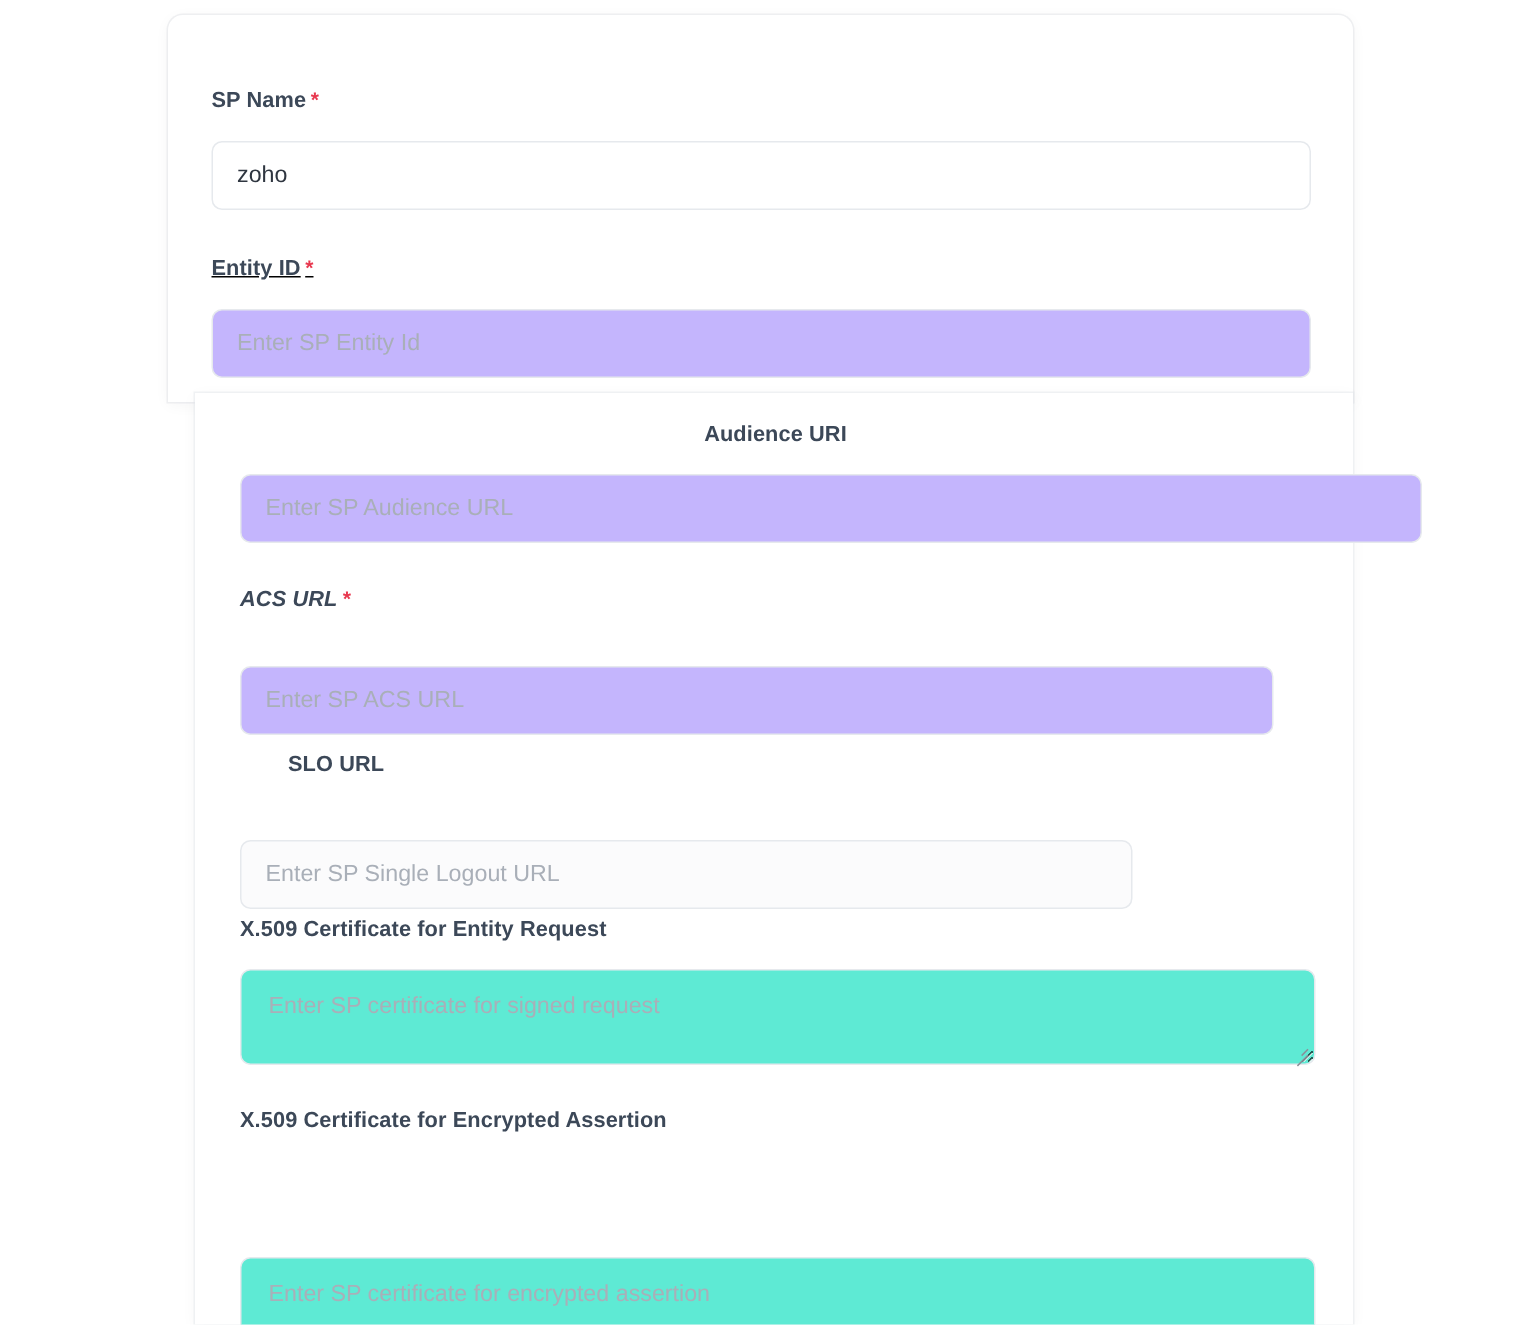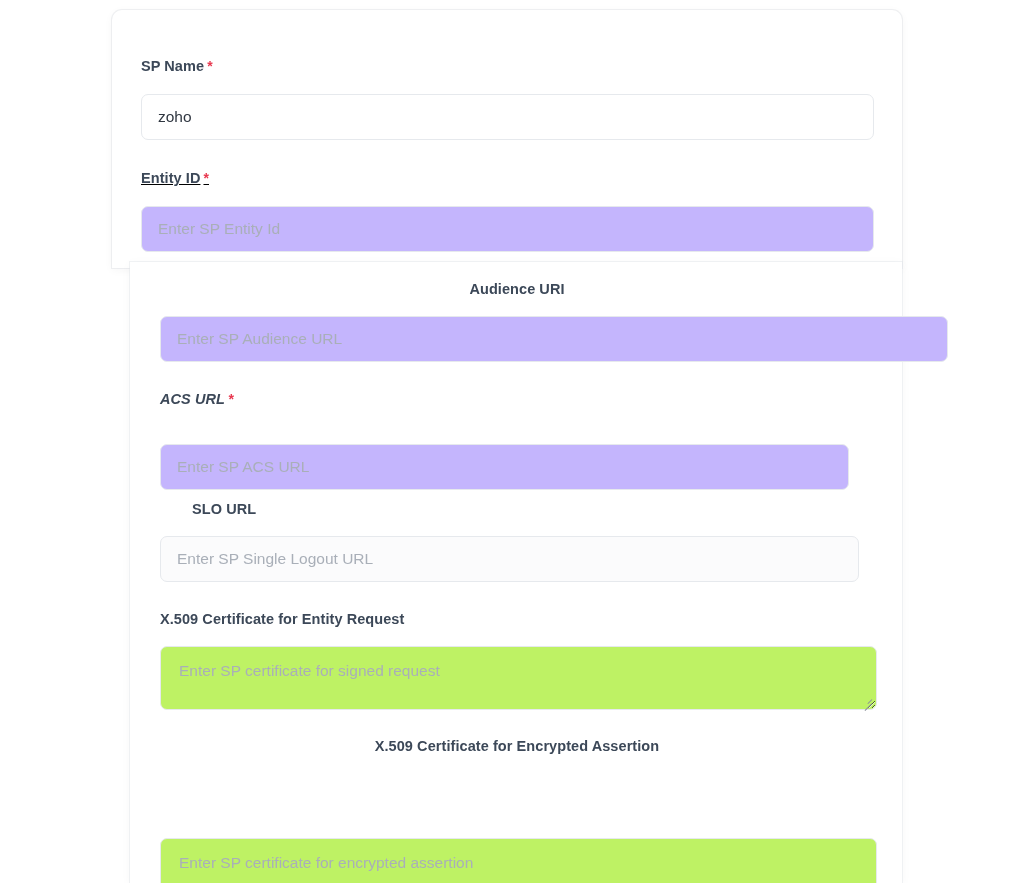--- a/index.html
+++ b/index.html
@@ -92,21 +92,21 @@
     line-height: 46px;
   }
 
   
   .control.tint-1 { background: #c4b5fd; }
   .control.tint-2 { background: #fbfbfc; }
 
   .control.textarea {
     height: 64px;
     padding: 14px 18px 0 18px;
-    background: #bef264;
+    background: #5eead4;
     resize: vertical;
     line-height: 20px;
     overflow: hidden;
   }
 
   
   .ta-wrap { position: relative; }
   .grip {
     position: absolute;
     right: 5px;
@@ -169,38 +169,38 @@
 </div>
 <div class="field" style="left:160px; top:444px; width:689px;">
   <input class="control input tint-1" type="text" placeholder="Enter SP ACS URL" style="">
 </div>
 
 <div class="field" style="left:160px; top:500px; width:717px;margin-left:32px;">
   <div class="field-label">
     <span>SLO URL</span><span class="req-star"></span>
   </div>
 </div>
-<div class="field" style="left:160px; top:536px; width:699px;">
+<div class="field" style="left:160px; top:560px; width:595px;">
   <input class="control input tint-2" type="text" placeholder="Enter SP Single Logout URL" style="">
 </div>
 
 <div class="field" style="left:160px; top:610px; width:717px;">
   <div class="field-label">
     <span>X.509 Certificate for Entity Request</span><span class="req-star"></span>
   </div>
 </div>
 <div class="field ta-wrap" style="left:160px; top:646px; width:717px;">
   <textarea class="control textarea" placeholder="Enter SP certificate for signed request" style=""></textarea>
   <span class="grip">
       <i></i>
       <i></i>
     </span>
 </div>
 
-<div class="field" style="left:160px; top:737px; width:717px;text-align:center;">
+<div class="field" style="left:160px; top:737px; width:717px;">
   <div class="field-label">
     <span>X.509 Certificate for Encrypted Assertion</span><span class="req-star"></span>
   </div>
 </div>
 <div class="field ta-wrap" style="left:160px; top:774px; width:717px;">
   <textarea class="control textarea" style="height: 60px;" placeholder="Enter SP certificate for encrypted assertion"></textarea>
 
 </div>
 
 </body></html>

